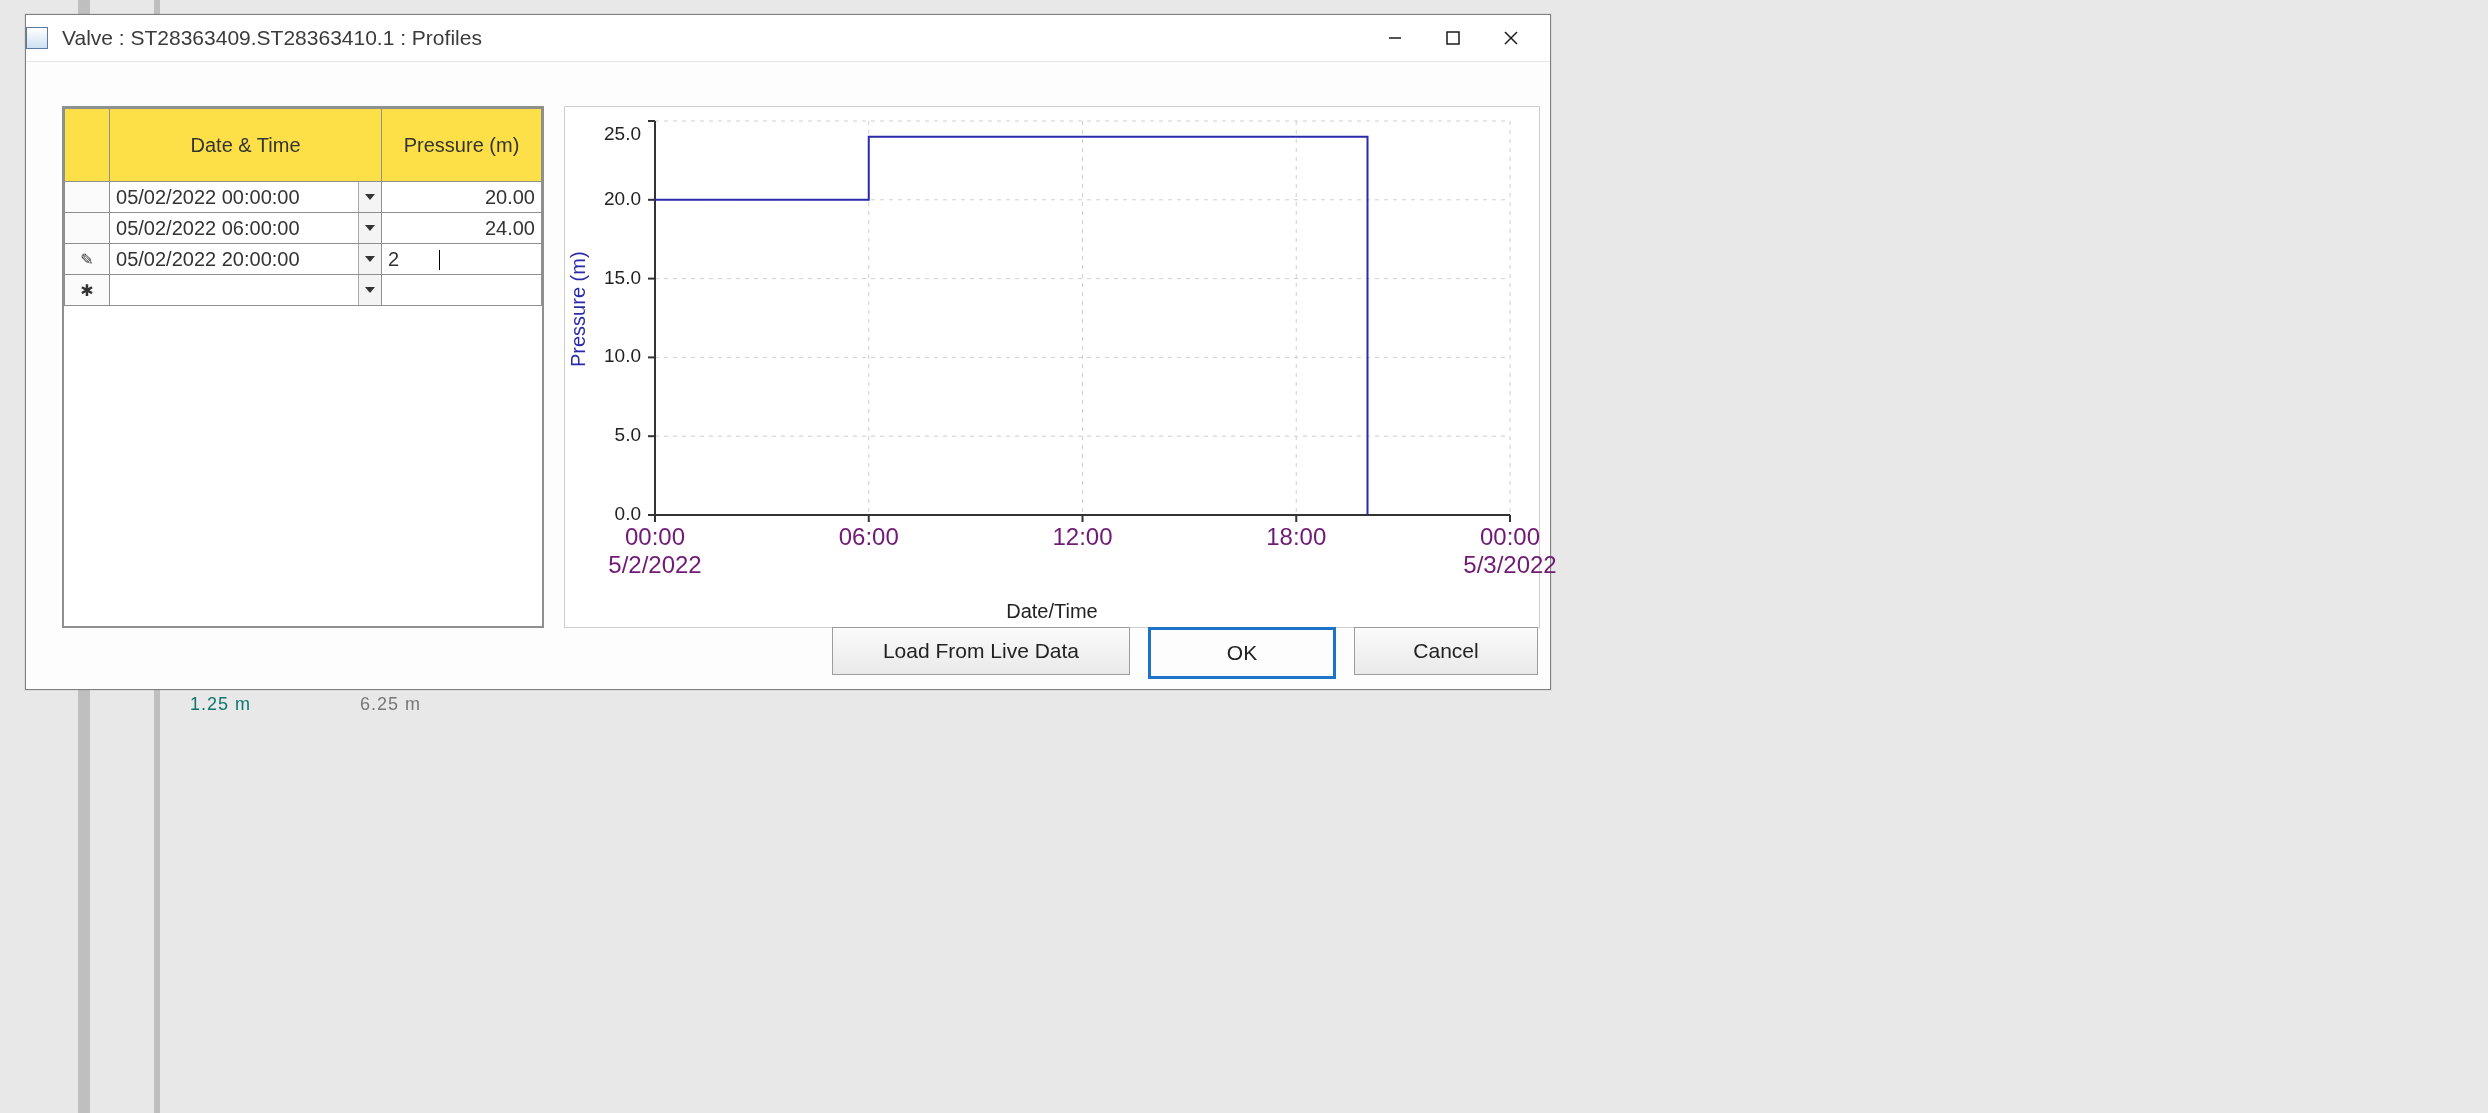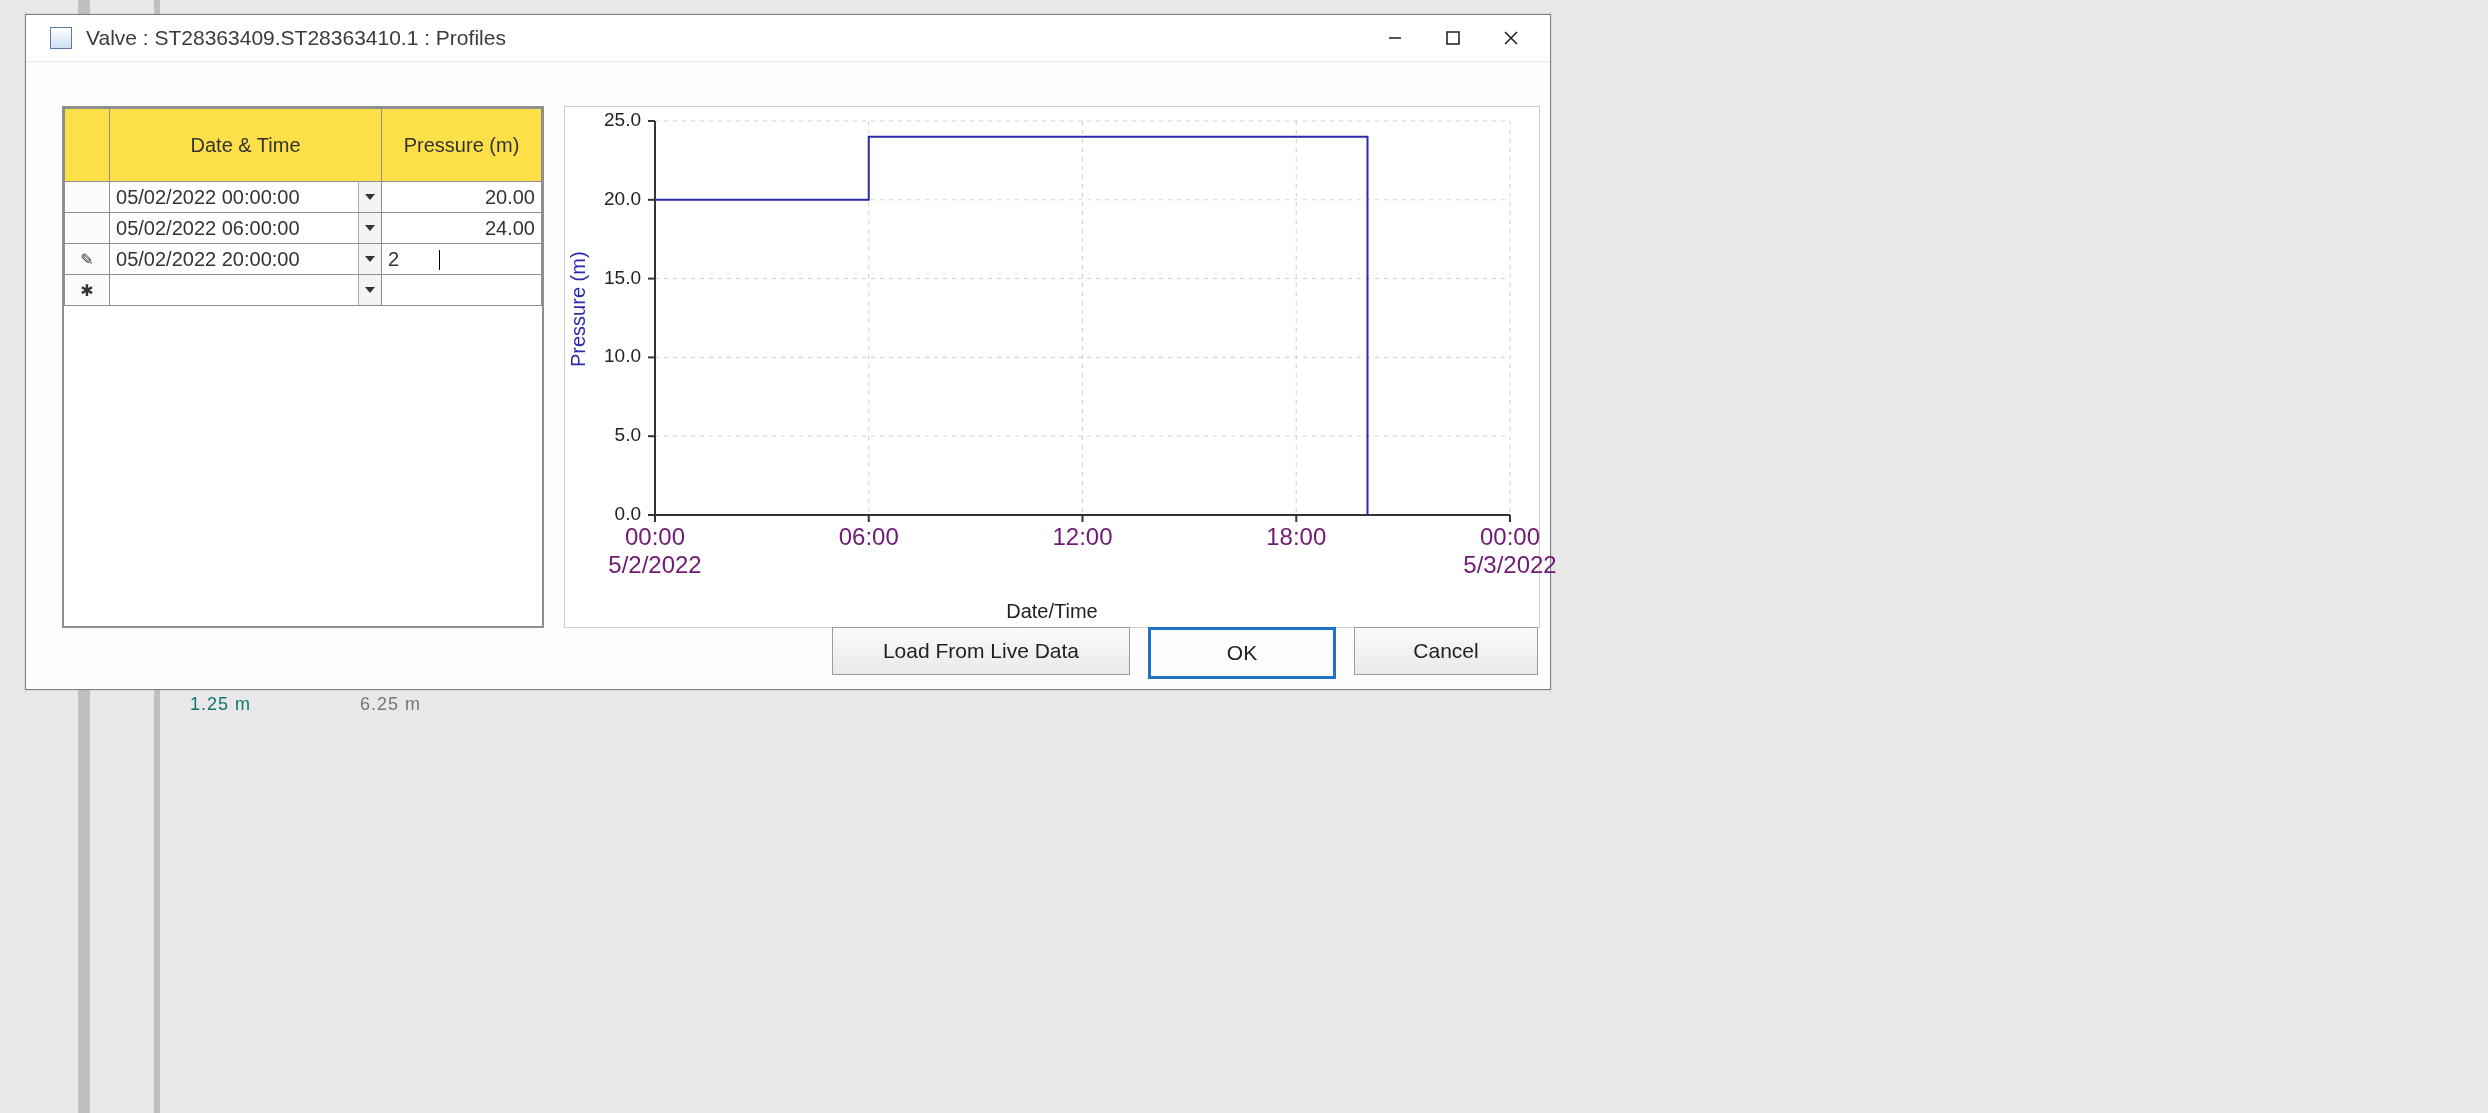--- a/index.html
+++ b/index.html
@@ -27,21 +27,21 @@
     height: 674px;
     background: #ffffff;
     border: 1px solid #7f7f7f;
     box-shadow: 0 0 0 1px rgba(0,0,0,0.05);
   }
 
   .titlebar {
     height: 46px;
     display: flex;
     align-items: center;
-    padding: 0 10px 0 24px;
+    padding: 0 10px 0 0;
     background: #ffffff;
     border-bottom: 1px solid #e5e5e5;
     user-select: none;
   }
   .app-icon {
     width: 20px; height: 20px;
     border: 1px solid #5b7aa8;
     background: linear-gradient(#fff,#cfe0f2);
     margin-right: 14px;
   }
@@ -311,21 +311,21 @@
           <line x1="945" y1="408" x2="945" y2="415" stroke="#333" stroke-width="2"></line>
           <path d="M 90 92.79999999999995 L 303.75 92.79999999999995 L 303.75 29.75999999999999 L 802.5 29.75999999999999 L 802.5 408" stroke="#2a2aaa" stroke-width="2" fill="none"></path>
         </svg>
       <div class="axis-label-y">Pressure (m)</div>
       <div class="axis-label-x">Date/Time</div>
     <div class="ytick" style="top: 396px;">0.0</div>
         <div class="ytick" style="top: 317.2px;">5.0</div>
         <div class="ytick" style="top: 238.4px;">10.0</div>
         <div class="ytick" style="top: 159.6px;">15.0</div>
         <div class="ytick" style="top: 80.8px;">20.0</div>
-        <div class="ytick" style="top: 2px;">25.0</div>
+        <div class="ytick" style="top: 16px;">25.0</div>
         <div class="xtick" style="left: 90px; top: 416px;">00:00<span class="line2">5/2/2022</span></div>
         <div class="xtick" style="left: 303.75px; top: 416px;">06:00</div>
         <div class="xtick" style="left: 517.5px; top: 416px;">12:00</div>
         <div class="xtick" style="left: 731.25px; top: 416px;">18:00</div>
         <div class="xtick" style="left: 945px; top: 416px;">00:00<span class="line2">5/3/2022</span></div>
       </div>
 
     <div class="buttons">
       <div class="btn" style="min-width:260px">Load From Live Data</div>
       <div class="btn primary">OK</div>

